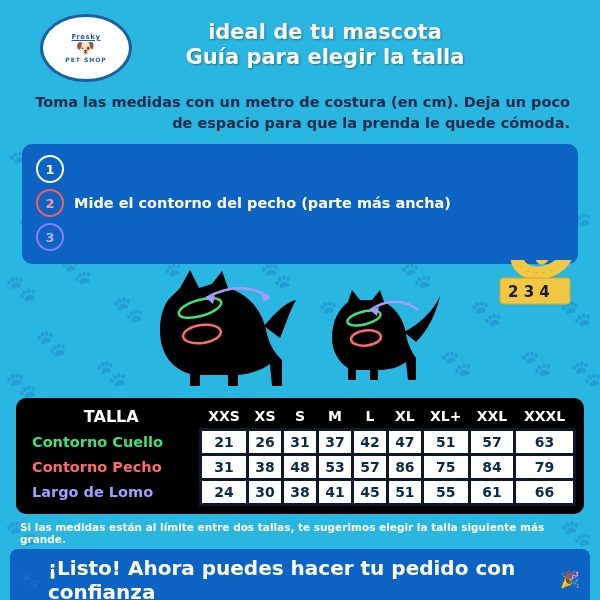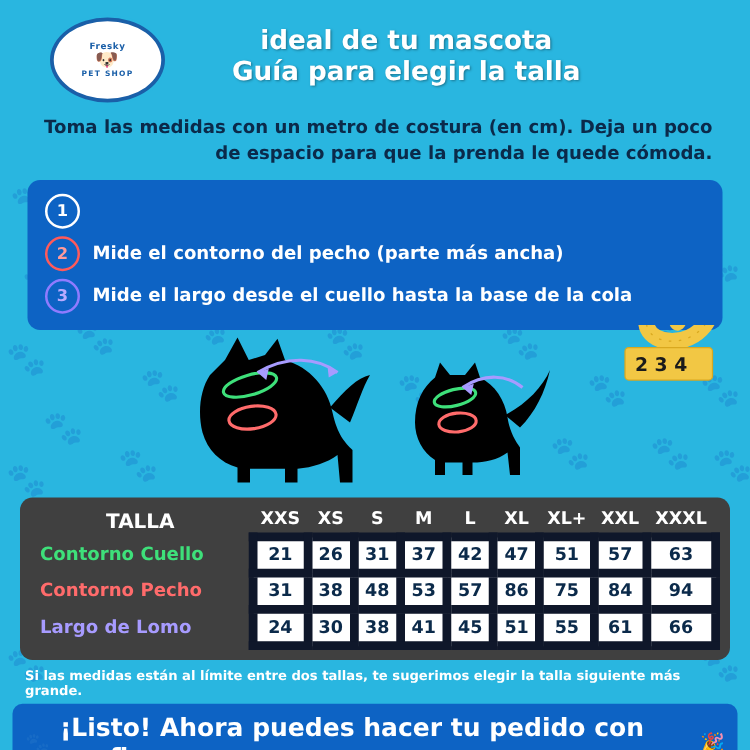--- a/index.html
+++ b/index.html
@@ -21,21 +21,21 @@
     display:flex;align-items:center;justify-content:center;
     padding:10px 0 4px 0;position:relative;height:70px;
   }
   .logo{
     position:absolute;left:40px;top:14px;
     width:86px;height:62px;border-radius:50%;
     background:#ffffff;border:3px solid #1a5fa8;
     display:flex;flex-direction:column;align-items:center;justify-content:center;
     box-shadow:0 0 0 2px #29b6e0;
   }
-  .logo .lg-top{font-size:7px;color:#1a5fa8;font-weight:bold;letter-spacing:.5px;}
+  .logo .lg-top{font-size:7px;color:#1a5fa8;font-weight:bold;letter-spacing:.5px;text-decoration:underline;}
   .logo .lg-mid{font-size:15px;line-height:15px;}
   .logo .lg-bot{font-size:6px;color:#1a5fa8;font-weight:bold;letter-spacing:1px;}
   .title{
     text-align:center;color:#ffffff;font-weight:bold;font-size:21px;line-height:25px;
     text-shadow:1px 1px 2px rgba(0,0,0,.35);
     margin-left:60px;margin-right:10px;
   }
 
   
   .intro{
@@ -56,26 +56,26 @@
   }
   .step-1 .num{border-color:#ffffff;}
   .step-2 .num{border-color:#ff5a5a;color:#ff9a9a;}
   .step-3 .num{border-color:#8f7bff;color:#b9aaff;}
   .step-text{color:#ffffff;font-weight:bold;font-size:14.5px;}
 
   
   .illus{position:relative;height:130px;margin-top:4px;}
 
   
-  .table-wrap{margin:0 16px;background:#404040;border-radius:10px;padding:6px 8px 8px 8px;}
+  .table-wrap{margin:0 16px;background:#000000;border-radius:10px;padding:6px 8px 8px 8px;}
   table{border-collapse:collapse;width:100%;}
   th,td{color:#ffffff;font-weight:bold;font-size:14px;text-align:center;padding:3px 2px;}
   th.lbl,td.lbl{text-align:left;padding-left:8px;width:165px;font-size:14.5px;}
   th.lbl{color:#ffffff;font-size:16px;text-align:center;padding-left:0;}
-  tbody tr td{background:#ffffff;color:#0b2a4a;border:7px solid #0f172a;}
+  tbody tr td{background:#ffffff;color:#0b2a4a;border:3px solid #0f172a;}
   tbody tr td.lbl{background:transparent;border:none;}
   .row-cuello .lbl{color:#3ee07a;}
   .row-pecho .lbl{color:#ff6b6b;}
   .row-lomo .lbl{color:#a79bff;}
   thead th{background:transparent;border:none;}
 
   
   .note{
     text-align:left;color:#ffffff;font-size:10.5px;font-weight:bold;
     padding:7px 20px 4px 20px;
@@ -139,21 +139,20 @@
   <div class="steps">
     <div class="step step-1">
       <div class="num">1</div>
     </div>
     <div class="step step-2">
       <div class="num">2</div>
       <div class="step-text">Mide el contorno del pecho (parte más ancha)</div>
     </div>
     <div class="step step-3">
       <div class="num">3</div>
-      <div class="step-text">Mide el largo desde el cuello hasta la base de la cola</div>
     </div>
   </div>
 
   <div class="illus">
     <svg width="600" height="140" viewBox="0 0 600 140" style="position:absolute;top:-8px;left:0;">
 
       <g transform="translate(470,-60)">
         <path d="M10,5 C60,-5 105,15 100,45 C96,70 70,78 55,70 C42,63 46,45 60,44
                  C72,43 76,52 72,58" fill="none" stroke="#f2c744" stroke-width="13" stroke-linecap="round"></path>
         <path d="M10,5 C60,-5 105,15 100,45 C96,70 70,78 55,70 C42,63 46,45 60,44
@@ -225,21 +224,21 @@
         <tr class="row-pecho">
           <td class="lbl">Contorno Pecho</td>
           <td>31</td>
           <td>38</td>
           <td>48</td>
           <td>53</td>
           <td>57</td>
           <td>86</td>
           <td>75</td>
           <td>84</td>
-          <td>94</td>
+          <td>79</td>
         </tr>
         <tr class="row-lomo">
           <td class="lbl">Largo de Lomo</td>
           <td>24</td>
           <td>30</td>
           <td>38</td>
           <td>41</td>
           <td>45</td>
           <td>51</td>
           <td>55</td>

